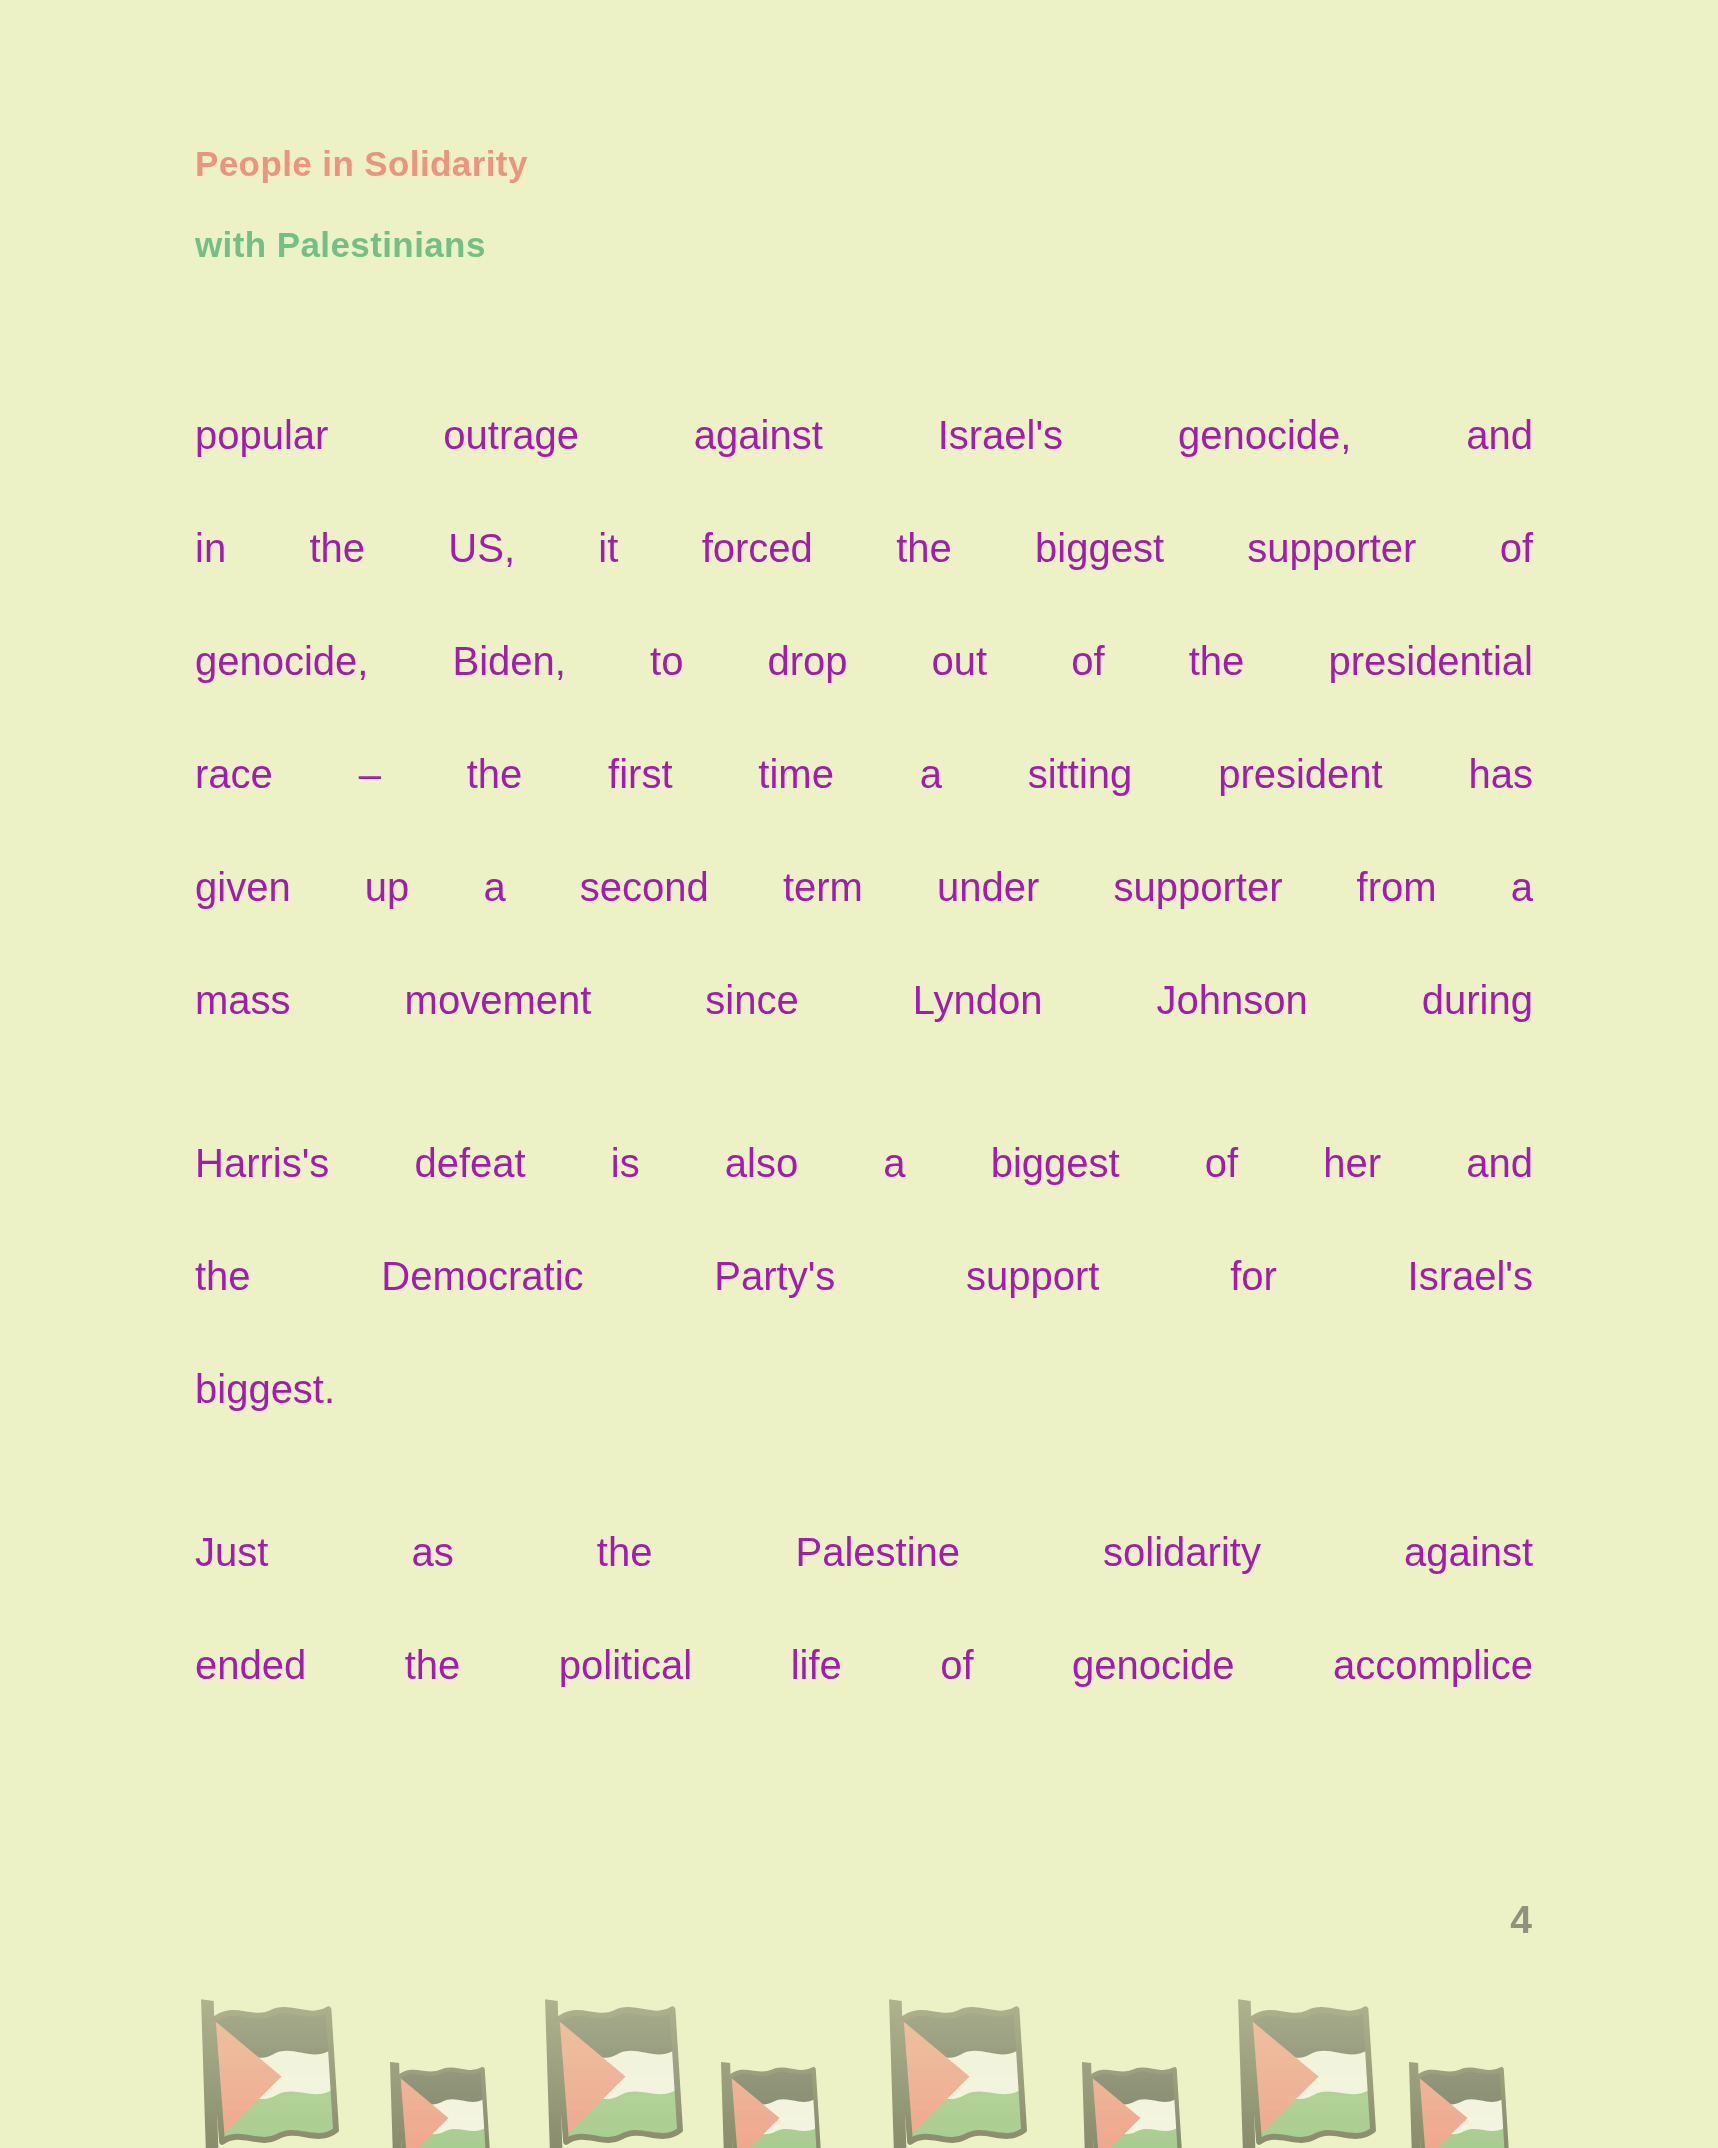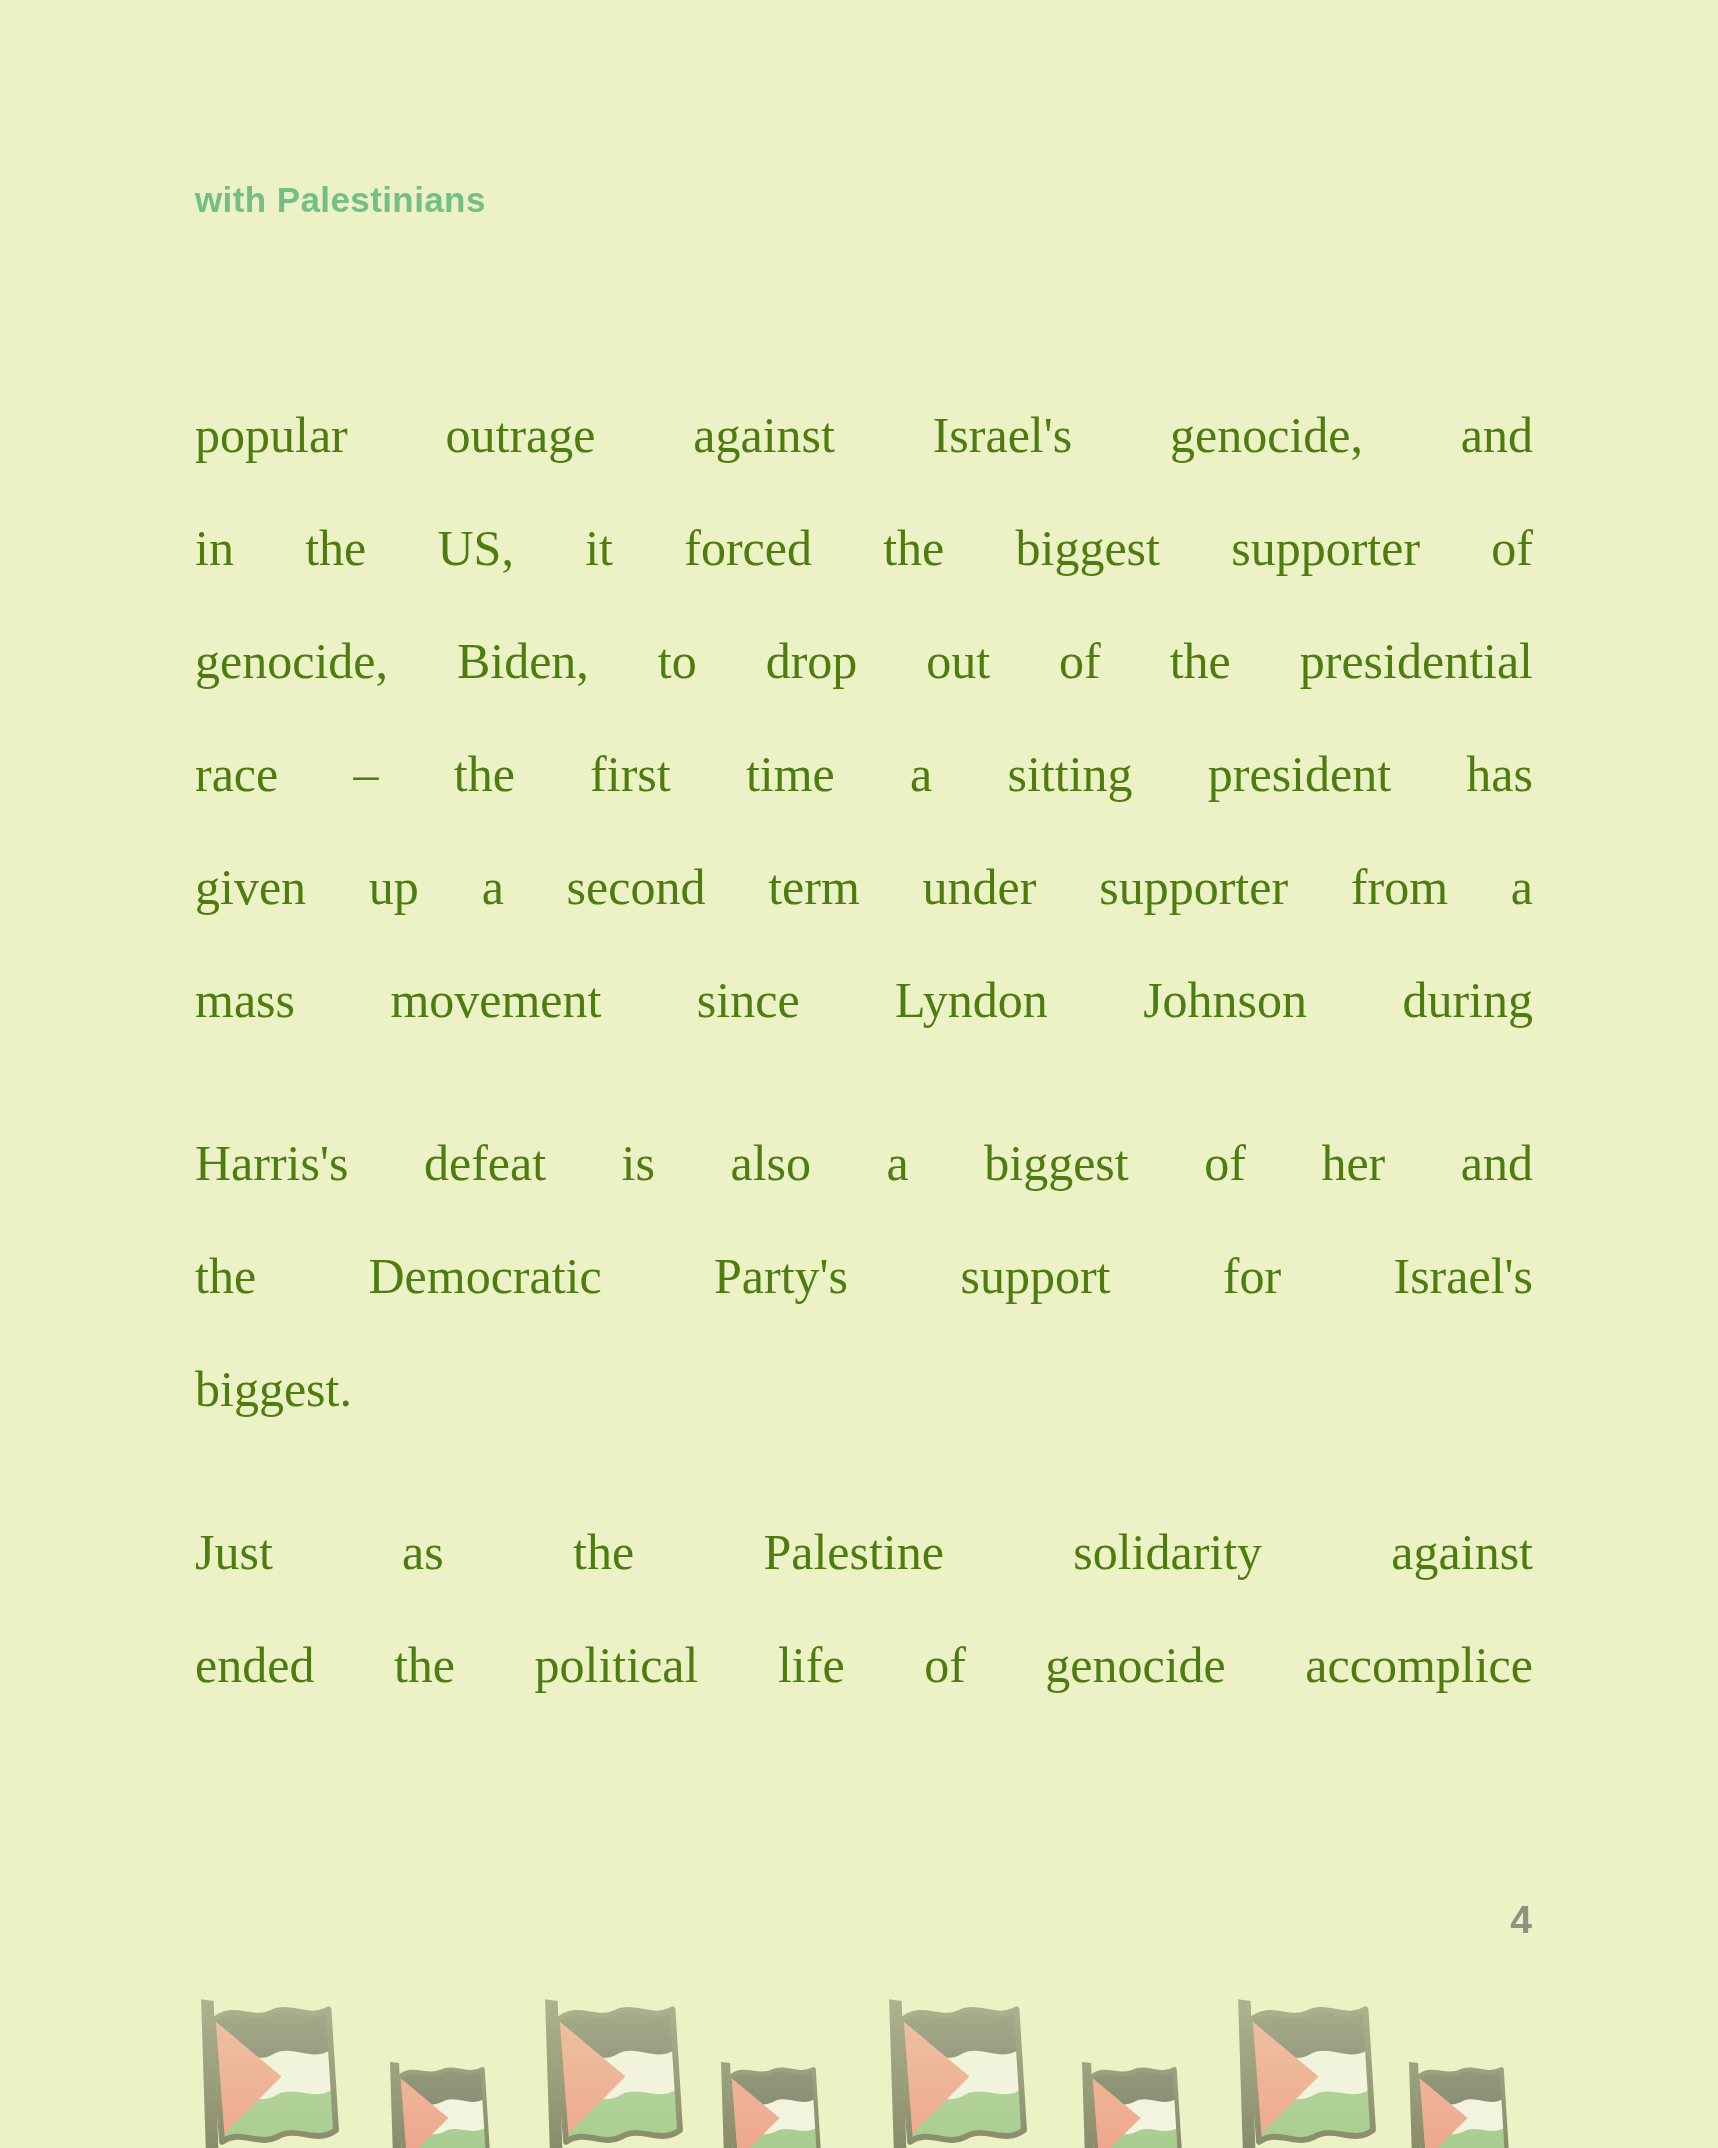--- a/index.html
+++ b/index.html
@@ -28,24 +28,23 @@
   }
   .brand .l1 { color: #EC9481; }
   .brand .l2 { color: #73BF85; margin-top: 36px; }
 
   
   .body {
     position: absolute;
     left: 195px;
     right: 185px;
     top: 379px;
-    color: #4d7c0f;
-    font-size: 50px;
+    color: #a21caf;
+    font-size: 40px;
     line-height: 113px;
-    font-family: Liberation Serif, serif;
   }
   .para { margin: 0; }
   .para + .para { margin-top: 50px; }
   .line {
     margin: 0;
     text-align: justify;
     text-align-last: justify;
     -moz-text-align-last: justify;
   }
   .line--last {
@@ -85,20 +84,21 @@
   .flag.f8 { left: 1398px; }
 
   .defs-holder { position: absolute; width: 0; height: 0; overflow: hidden; }
 </style>
 </head>
 <body>
 
 <div class="page">
 
   <header class="brand">
+    <div class="l1">People in Solidarity</div>
     <div class="l2">with Palestinians</div>
   </header>
 
   <main class="body">
     <section class="para">
       <p class="line">popular outrage against Israel's genocide, and</p>
       <p class="line">in the US, it forced the biggest supporter of</p>
       <p class="line">genocide, Biden, to drop out of the presidential</p>
       <p class="line">race – the first time a sitting president has</p>
       <p class="line">given up a second term under supporter from a</p>

